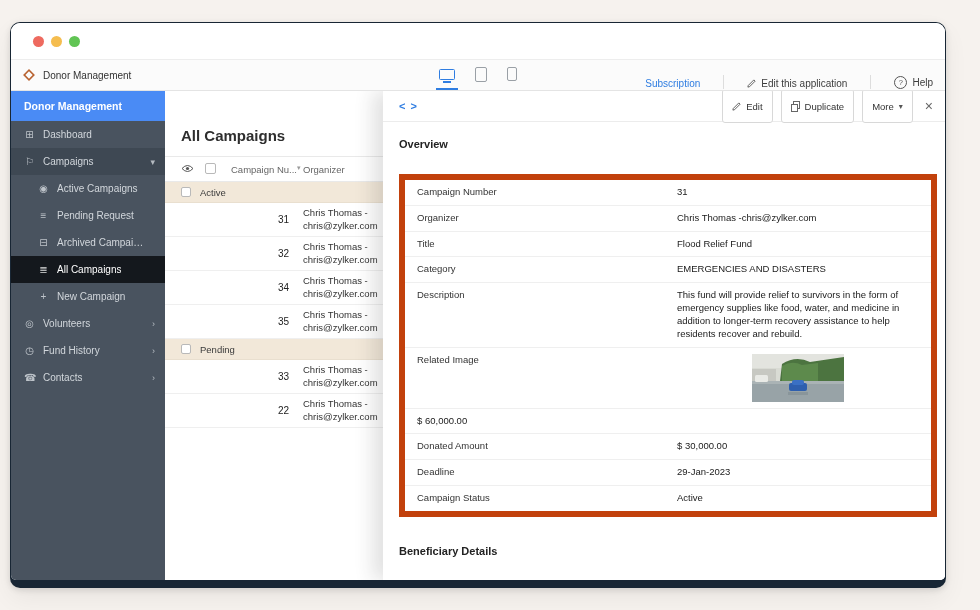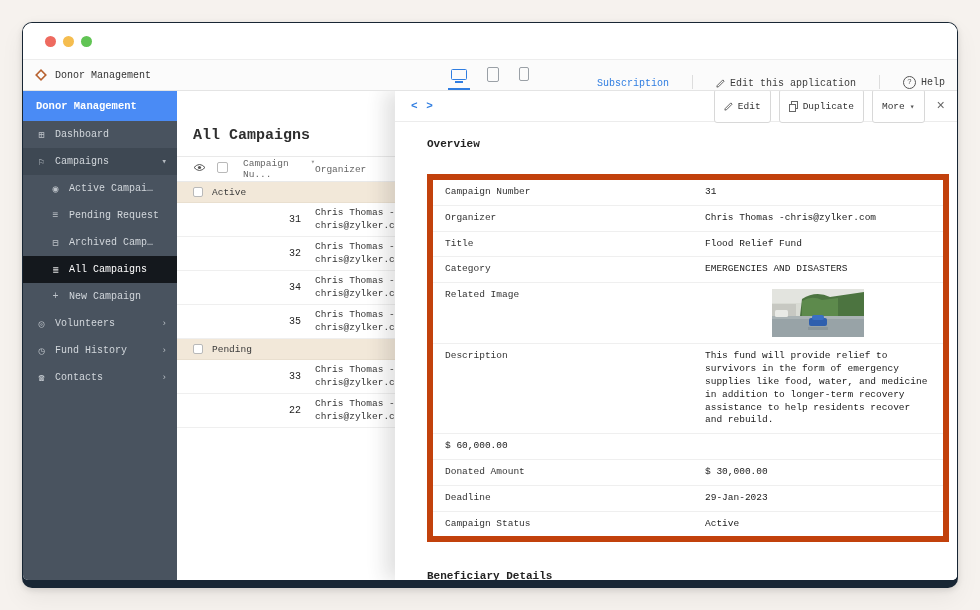--- a/index.html
+++ b/index.html
@@ -1,20 +1,20 @@
 <!DOCTYPE html>
 <html><head>
 <meta charset="utf-8">
 <style>
   html,body{margin:0;padding:0;}
   body{width:980px;height:610px;font-family:"Liberation Sans","DejaVu Sans",sans-serif;}
   .stage{position:relative;width:980px;height:610px;background:#f6f2ee;overflow:hidden;}
-  .window{position:absolute;left:22px;top:22px;width:936px;height:566px;background:#182634;
+  .window{position:absolute;left:10px;top:22px;width:936px;height:566px;background:#182634;
           border-radius:10px;padding:1px 1px 8px 1px;box-sizing:border-box;
-          box-shadow:0 2px 6px rgba(0,0,0,.12),0 10px 24px rgba(0,0,0,.06);font-family:Liberation Mono, monospace;}
+          box-shadow:0 2px 6px rgba(0,0,0,.12),0 10px 24px rgba(0,0,0,.06);}
   .app{width:100%;height:100%;background:#fff;border-radius:9px 9px 5px 5px;overflow:hidden;
        display:flex;flex-direction:column;}
   
   .titlebar{height:36px;background:#fff;display:flex;align-items:center;padding-left:22px;gap:7px;
             border-bottom:1px solid #ededed;flex-shrink:0;}
   .dot{width:11px;height:11px;border-radius:50%;display:inline-block;cursor:pointer;}
   .dot.red{background:#ee6a5f;}   .dot.yellow{background:#f5bd4f;}   .dot.green{background:#61c454;}
   
   .toolbar{height:30px;background:#fbfbfb;border-bottom:1px solid #e4e4e4;display:flex;align-items:center;
            padding:0 12px;position:relative;flex-shrink:0;font-size:10px;color:#3c3c3c;}
@@ -75,21 +75,21 @@
   .code-icon{color:#2f7de1;font-size:11px;font-weight:700;letter-spacing:1px;cursor:pointer;}
   .detail-actions{margin-left:auto;display:flex;align-items:center;gap:8px;}
   .btn{height:21px;border:1px solid #d8d8d8;border-radius:3px;background:#fff;display:flex;
        align-items:center;gap:5px;padding:16px 9px;font-size:9.5px;color:#333;cursor:pointer;
        font-family:inherit;}
   .caret{font-size:8px;color:#555;}
   .close-x{font-size:14px;color:#666;margin-left:4px;cursor:pointer;line-height:1;}
   .copy-ic{position:relative;width:9px;height:10px;display:inline-block;}
   .copy-ic::after{content:'';position:absolute;left:2.5px;top:0;width:5px;height:6px;border:1px solid #666;}
   .copy-ic::before{content:'';position:absolute;left:0;top:2.5px;width:5px;height:6px;border:1px solid #666;background:#fff;z-index:1;}
-  .detail-body{flex:1;overflow:hidden;padding:0 8px 0 16px;margin-left:16px;}
+  .detail-body{flex:1;overflow:hidden;padding:0 8px 0 16px;}
   .section-title{margin:16px 0 0;font-size:11px;font-weight:700;color:#222;}
   .detail-section + .detail-section .section-title{margin-top:28px;}
   .field-table{margin-top:24px;border:6px solid #c2410c;}
   .field-row{display:grid;grid-template-columns:260px 1fr;border-bottom:1px solid #efefef;}
   .field-table > .field-row:last-child{border-bottom:none;}
   .field-label{padding:6px 12px;font-size:9.5px;color:#333;}
   .field-value{padding:6px 12px;font-size:9.5px;color:#1a1a1a;line-height:1.35;}
   .field-row.image .field-value{display:flex;justify-content:center;padding:6px;}
   .flood-img{display:block;}
 </style>
@@ -322,45 +322,45 @@
   <div class="field-row">
     <div class="field-label">Title</div>
     <div class="field-value">Flood Relief Fund</div>
   </div>
 
   <div class="field-row">
     <div class="field-label">Category</div>
     <div class="field-value">EMERGENCIES AND DISASTERS</div>
   </div>
 
+  <div class="field-row">
+    <div class="field-label">Description</div>
+    <div class="field-value">This fund will provide relief to survivors in the form of emergency supplies like food, water, and medicine in addition to longer-term recovery assistance to help residents recover and rebuild.</div>
+  </div>
+
   <div class="field-row image">
     <div class="field-label">Related Image</div>
     <div class="field-value">
   <svg class="flood-img" width="92" height="48" viewBox="0 0 92 48">
     <rect width="92" height="48" fill="#d9dbd4"></rect>
     <rect x="0" y="0" width="92" height="14" fill="#e3e4df"></rect>
     <path d="M30 10 Q44 1 58 8 L92 3 L92 29 L28 27 Z" fill="#4c7440"></path>
     <path d="M30 12 Q40 6 50 11 L66 9 L66 27 L30 27 Z" fill="#5d8a4c"></path>
     <rect x="0" y="15" width="24" height="12" fill="#c7c8c2"></rect>
     <rect x="0" y="27" width="92" height="21" fill="#98a3a7"></rect>
     <rect x="0" y="27" width="92" height="3" fill="#aab3b5"></rect>
     <rect x="3" y="21" width="13" height="7" rx="1.5" fill="#e9eae6"></rect>
     <rect x="37" y="29" width="18" height="8" rx="2" fill="#2e5fae"></rect>
     <rect x="40" y="26" width="12" height="5" rx="2" fill="#3a70c4"></rect>
     <rect x="36" y="38" width="20" height="3" fill="#7e8c91" opacity="0.6"></rect>
   </svg>
 </div>
   </div>
 
   <div class="field-row">
-    <div class="field-label">Description</div>
-    <div class="field-value">This fund will provide relief to survivors in the form of emergency supplies like food, water, and medicine in addition to longer-term recovery assistance to help residents recover and rebuild.</div>
-  </div>
-
-  <div class="field-row">
     <div class="field-value">$ 60,000.00</div>
   </div>
 
   <div class="field-row">
     <div class="field-label">Donated Amount</div>
     <div class="field-value">$ 30,000.00</div>
   </div>
 
   <div class="field-row">
     <div class="field-label">Deadline</div>

